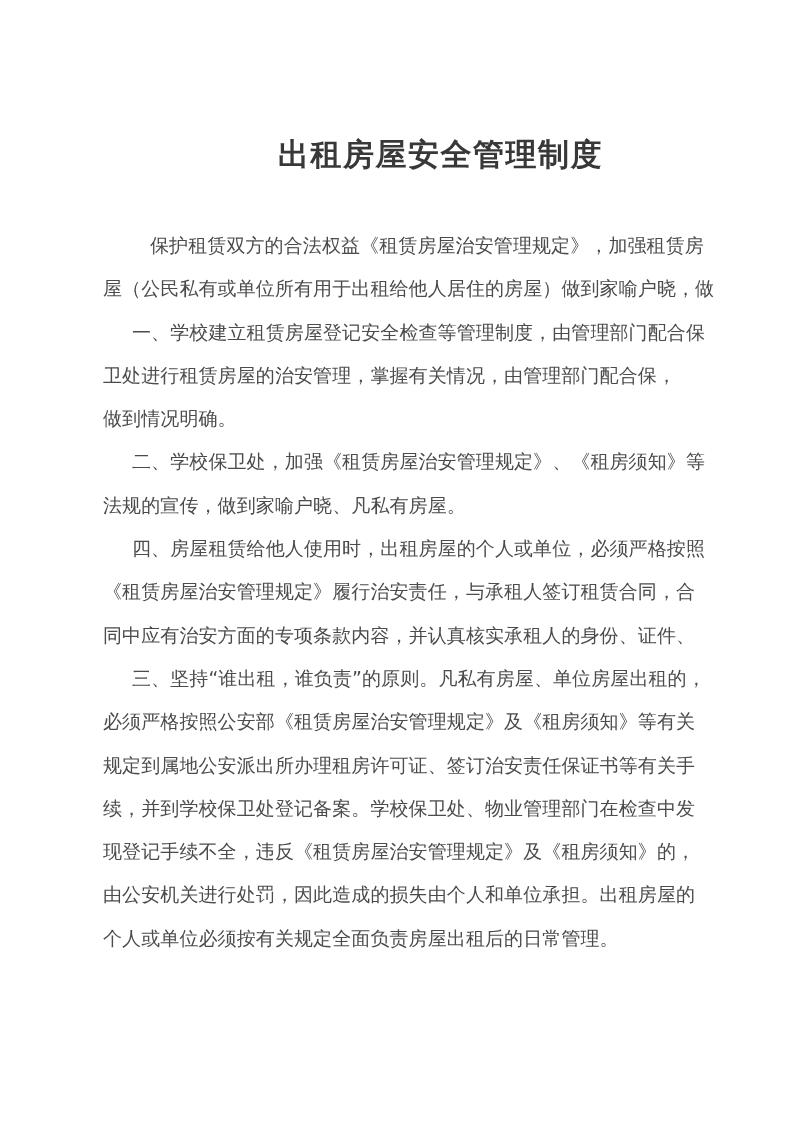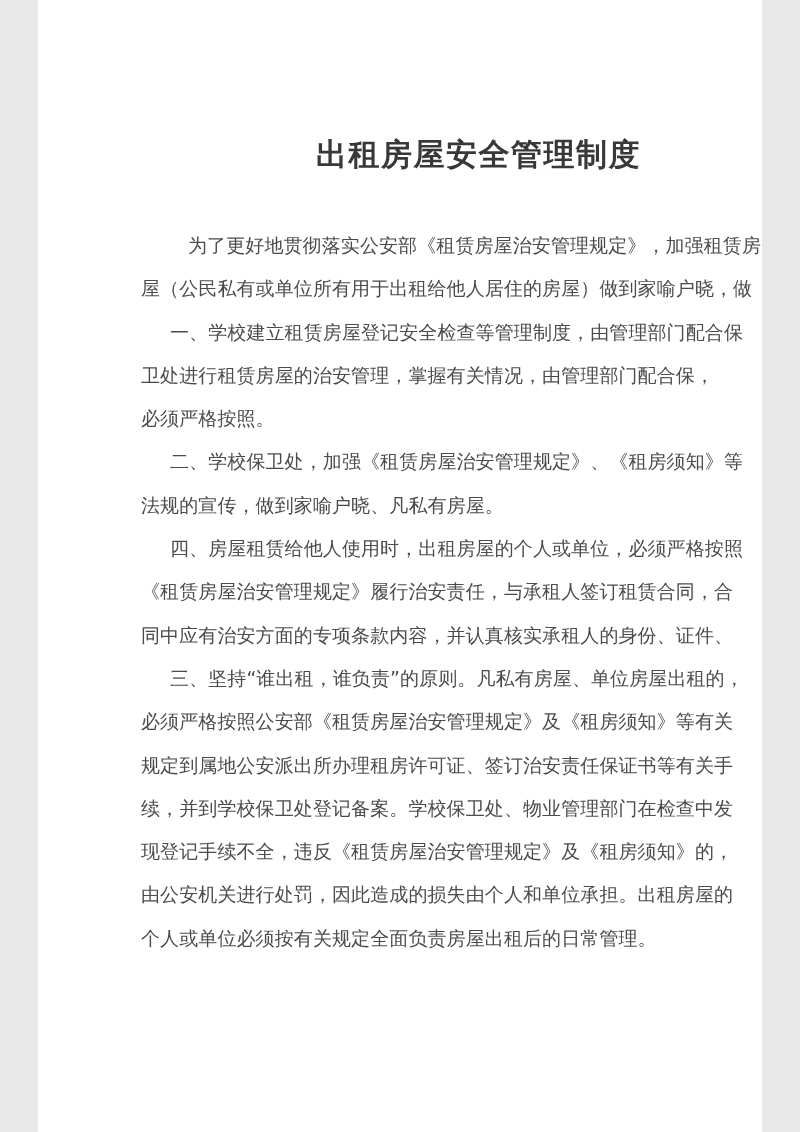--- a/index.html
+++ b/index.html
@@ -2,21 +2,21 @@
 <html><head>
 <meta charset="utf-8">
 <style>
   html, body {
     margin: 0;
     padding: 0;
     background: #e8e8e8;
   }
   .page {
     position: relative;
-    width: 724px;
+    width: 800px;
     height: 1132px;
     margin: 0 auto;
     background: var(--page-bg, #ffffff);
     overflow: hidden;
     font-family: "DejaVu Sans", "Liberation Sans", sans-serif;
   }
   .doc-title {
     position: absolute;
     top: 134px;
     left: 278px;
@@ -58,28 +58,28 @@
 </head>
 <body>
 
 <div class="page" style="--page-bg: #ffffff; --title-color: #383838; --body-color: #4b4b4b;">
 
   <h1 class="doc-title">出租房屋安全管理制度</h1>
 
   <div class="doc-body">
 
     <div class="para">
-      <div class="tline indent-text">为了更好地贯彻落实公安部《租赁房屋治安管理规定》，加强租赁房</div>
+      <div class="tline indent-text">保护租赁双方的合法权益《租赁房屋治安管理规定》，加强租赁房</div>
       <div class="tline">屋（公民私有或单位所有用于出租给他人居住的房屋）做到家喻户晓，做</div>
     </div>
 
     <div class="para">
       <div class="tline indent-num">一、学校建立租赁房屋登记安全检查等管理制度，由管理部门配合保</div>
       <div class="tline">卫处进行租赁房屋的治安管理，掌握有关情况，由管理部门配合保，</div>
-      <div class="tline">必须严格按照。</div>
+      <div class="tline">做到情况明确。</div>
     </div>
 
     <div class="para">
       <div class="tline indent-num">二、学校保卫处，加强《租赁房屋治安管理规定》、《租房须知》等</div>
       <div class="tline">法规的宣传，做到家喻户晓、凡私有房屋。</div>
     </div>
 
     <div class="para">
       <div class="tline indent-num">四、房屋租赁给他人使用时，出租房屋的个人或单位，必须严格按照</div>
       <div class="tline">《租赁房屋治安管理规定》履行治安责任，与承租人签订租赁合同，合</div>

